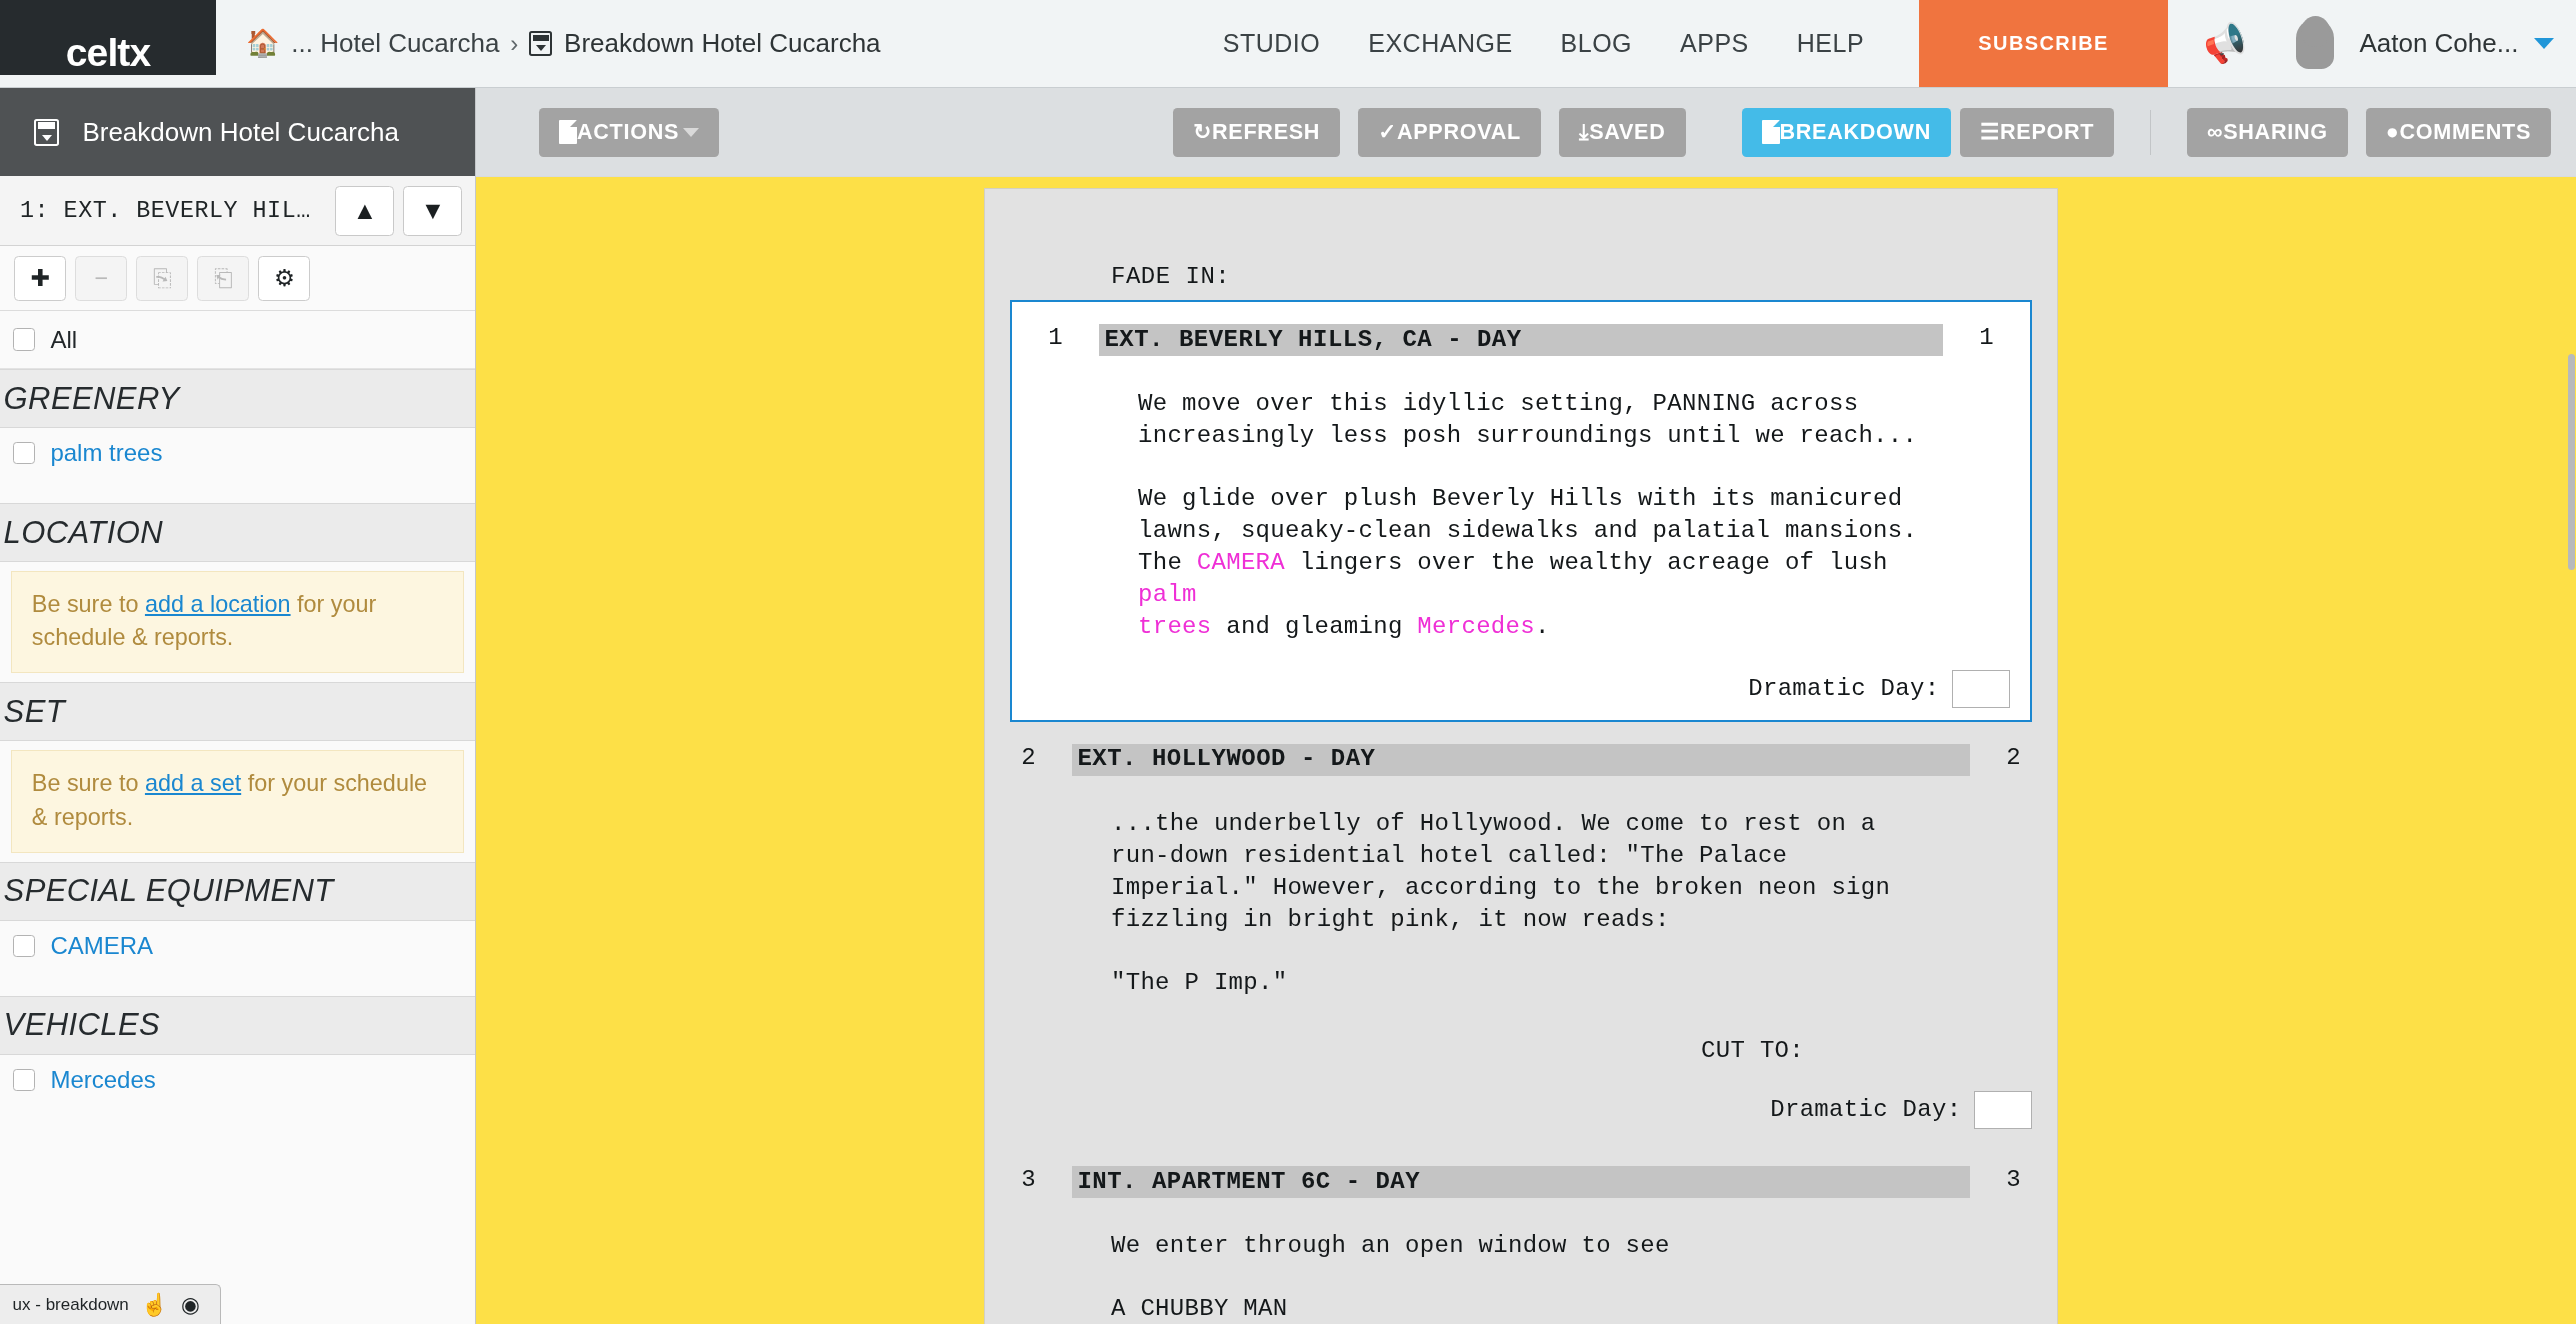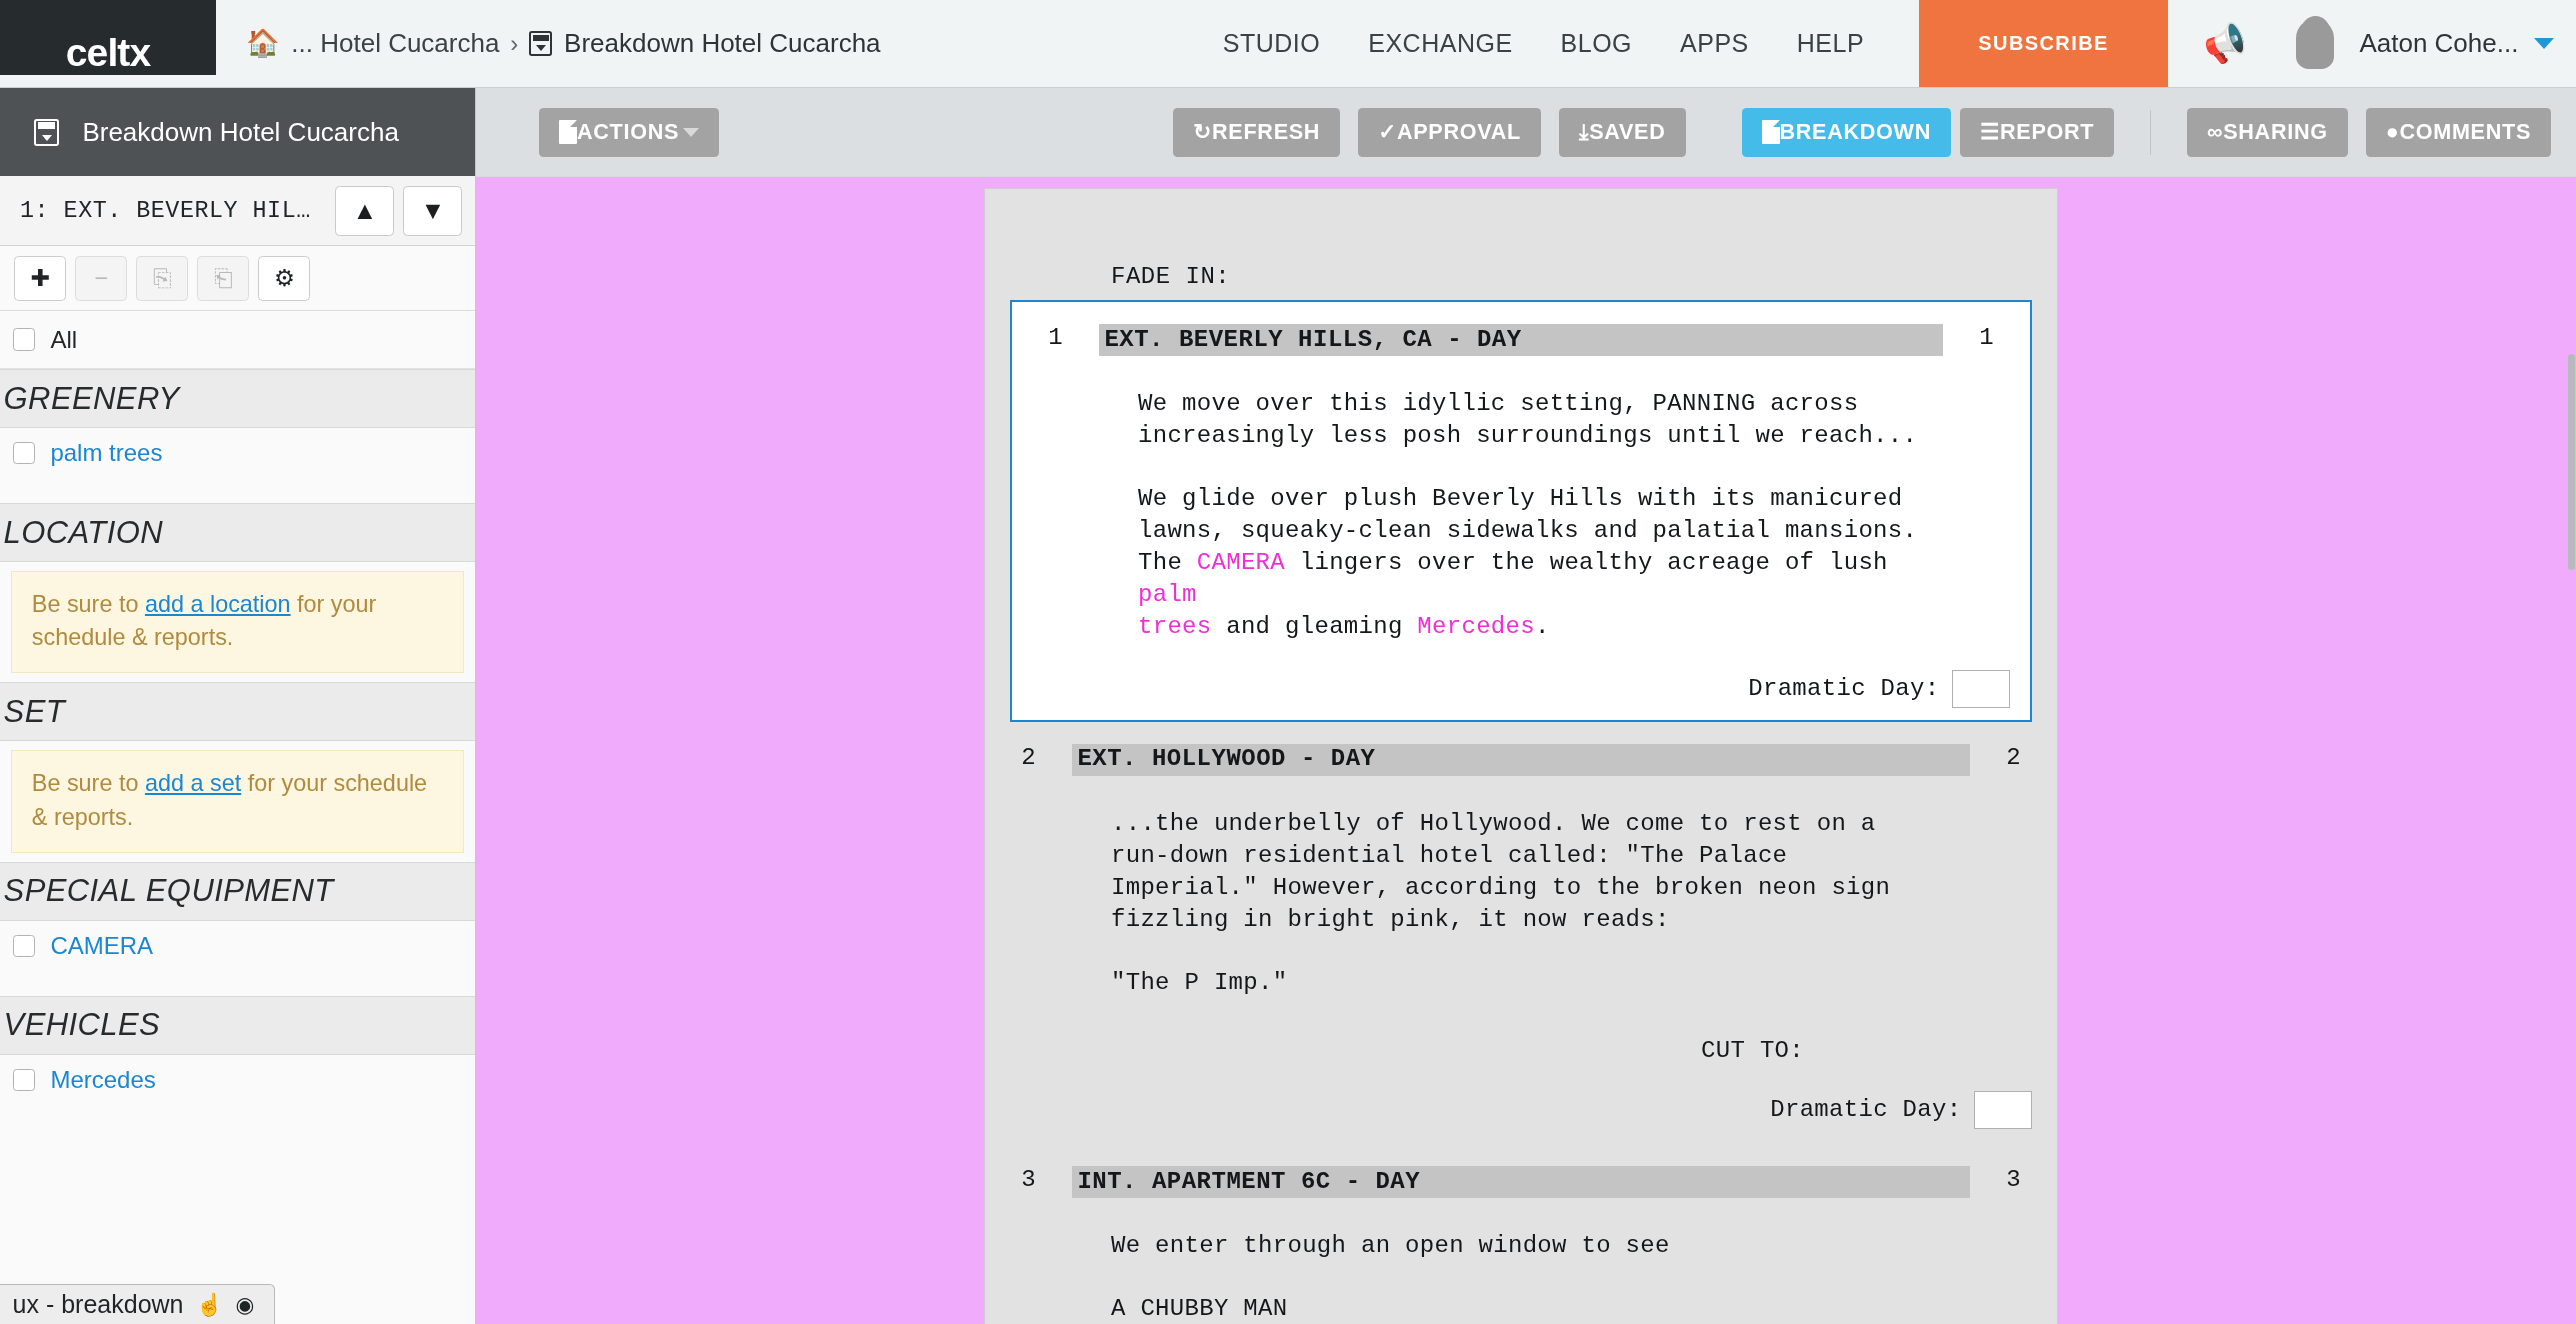--- a/index.html
+++ b/index.html
@@ -228,21 +228,21 @@
   }
   .tb-right { margin-left: auto; display: flex; align-items: center; gap: 20px;
               padding-right: 25px; }
   .tb-group { display: flex; align-items: center; gap: 18px; }
   .tb-divider { width: 0.9px; height: 45px; background: #c2c5c7; margin: 0 16px; }
 
   
   .script-area {
     position: absolute; top: 177px; left: 476px;
     width: 2100px; height: 1148px;
-    background: #f0abfc; overflow: hidden;
+    background: #fde047; overflow: hidden;
   }
   .page {
     position: absolute; left: 509px; top: 11.7px;
     width: 1072px; min-height: 1172px;
     background: #e2e2e2;
     box-shadow: 0 0 0 0.9px #cfcfcf;
   }
   .fade-in {
     font-family: "Liberation Mono", monospace;
     font-size: 24px; color: #14181a;
@@ -298,21 +298,21 @@
 
   
   .statusbar {
     position: absolute; left: 0; bottom: 0;
     height: 40px; background: #ededed;
     border: 0.9px solid #b9b9b9; border-left: none; border-bottom: none;
     border-radius: 0 5.4px 0 0;
     display: flex; align-items: center; padding: 0 20px 0 12.6px; gap: 12.6px;
     z-index: 30;
   }
-  .status-text { font-size: 25px; color: #1f2426; }
+  .status-text { font-size: 17px; color: #1f2426; }
   .status-ico { font-size: 21.6px; color: #1f2426; }
 
   .scroll-track {
     position: absolute; right: 0; top: 177px;
     width: 9px; height: 1148px; background: transparent;
   }
   .scroll-thumb {
     position: absolute; right: 0.9px; top: 0;
     width: 7.2px; height: 216px; background: #b7babc; border-radius: 3.6px;
   }

